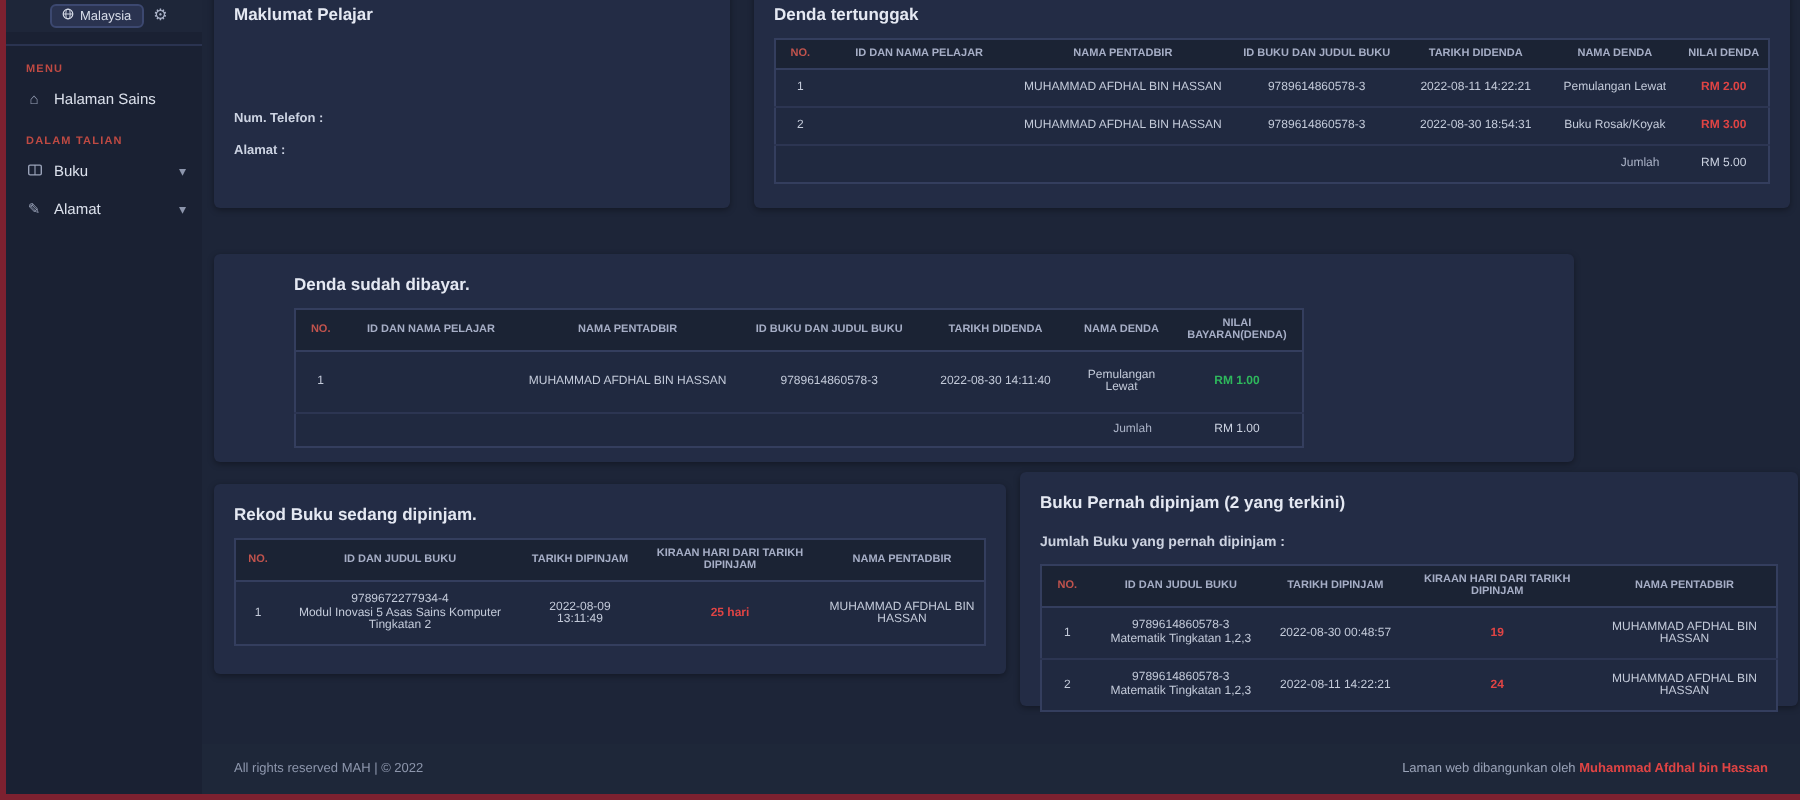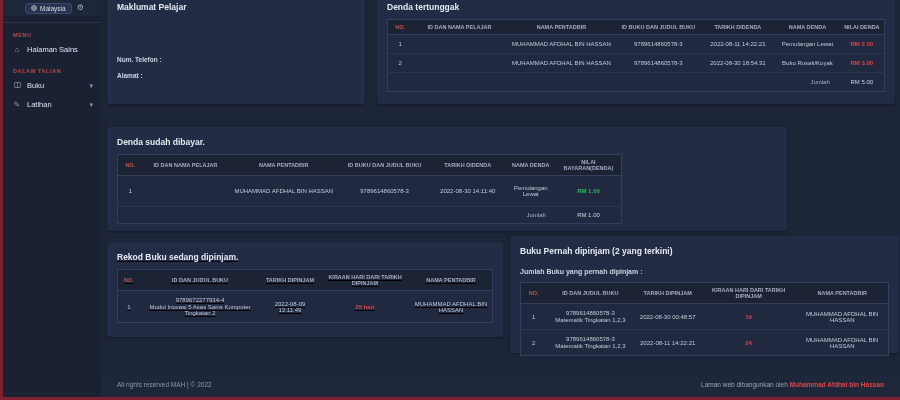--- a/index.html
+++ b/index.html
@@ -39,23 +39,23 @@
   .val-red { color:#e04444; font-weight:bold; }
   .val-green { color:#2eb85c; font-weight:bold; }
   .total-label { text-align:right; color:#aab2c6; padding-right:10px; }
   .total-val { color:#ccd3e1; }
   
   .p-student { left:104px; top:-8px; width:258px; height:112px; }
   .p-student .field { font-size:6.5px; font-weight:bold; color:#ccd3e2; padding:0 10px; }
   .p-student .field.first { margin-top:40px; }
   .p-student .field + .field { margin-top:9px; }
   .p-outstanding { left:374px; top:-8px; width:518px; height:112px; }
-  .p-paid { left:104px; top:127px; width:680px; height:104px; }
+  .p-paid { left:104px; top:127px; width:680px; height:104px;padding-left:30px; }
   .p-paid table { width:505px; }
-  .p-borrowing { left:104px; top:242px; width:396px; height:95px;text-decoration:underline; }
+  .p-borrowing { left:104px; top:242px; width:396px; height:95px; }
   .p-history { left:507px; top:236px; width:389px; height:117px; }
   
   .footer { position:absolute; left:98px; right:0; bottom:0; height:25px; background:#1e2739;
     display:flex; align-items:center; justify-content:space-between; padding:0 16px; z-index:2; }
   .footer-left { font-size:6.5px; color:#8d96ac; }
   .footer-right { font-size:6.5px; color:#9aa3b8; }
   .footer-right .credit-name { color:#e04444; font-weight:bold; }
 </style>
 </head>
 <body>
@@ -92,21 +92,21 @@
         <svg width="7" height="6" viewBox="0 0 10 8">
             <rect x="0.5" y="0.5" width="9" height="7" rx="1" fill="none" stroke="#9aa3b9" stroke-width="1"></rect>
             <line x1="5" y1="0.5" x2="5" y2="7.5" stroke="#9aa3b9" stroke-width="0.8"></line>
           </svg>
       </span>
       <span>Buku</span>
       <span class="chev">▾</span>
     </div>
     <div class="side-item">
       <span class="ico">✎</span>
-      <span>Latihan</span>
+      <span>Alamat</span>
       <span class="chev">▾</span>
     </div>
   </aside>
 
   <div class="main-bg"></div>
 
   <section class="panel p-student">
     <div class="panel-title">Maklumat Pelajar</div>
     <div class="field first">Num. Telefon :</div>
     <div class="field">Alamat :</div>

